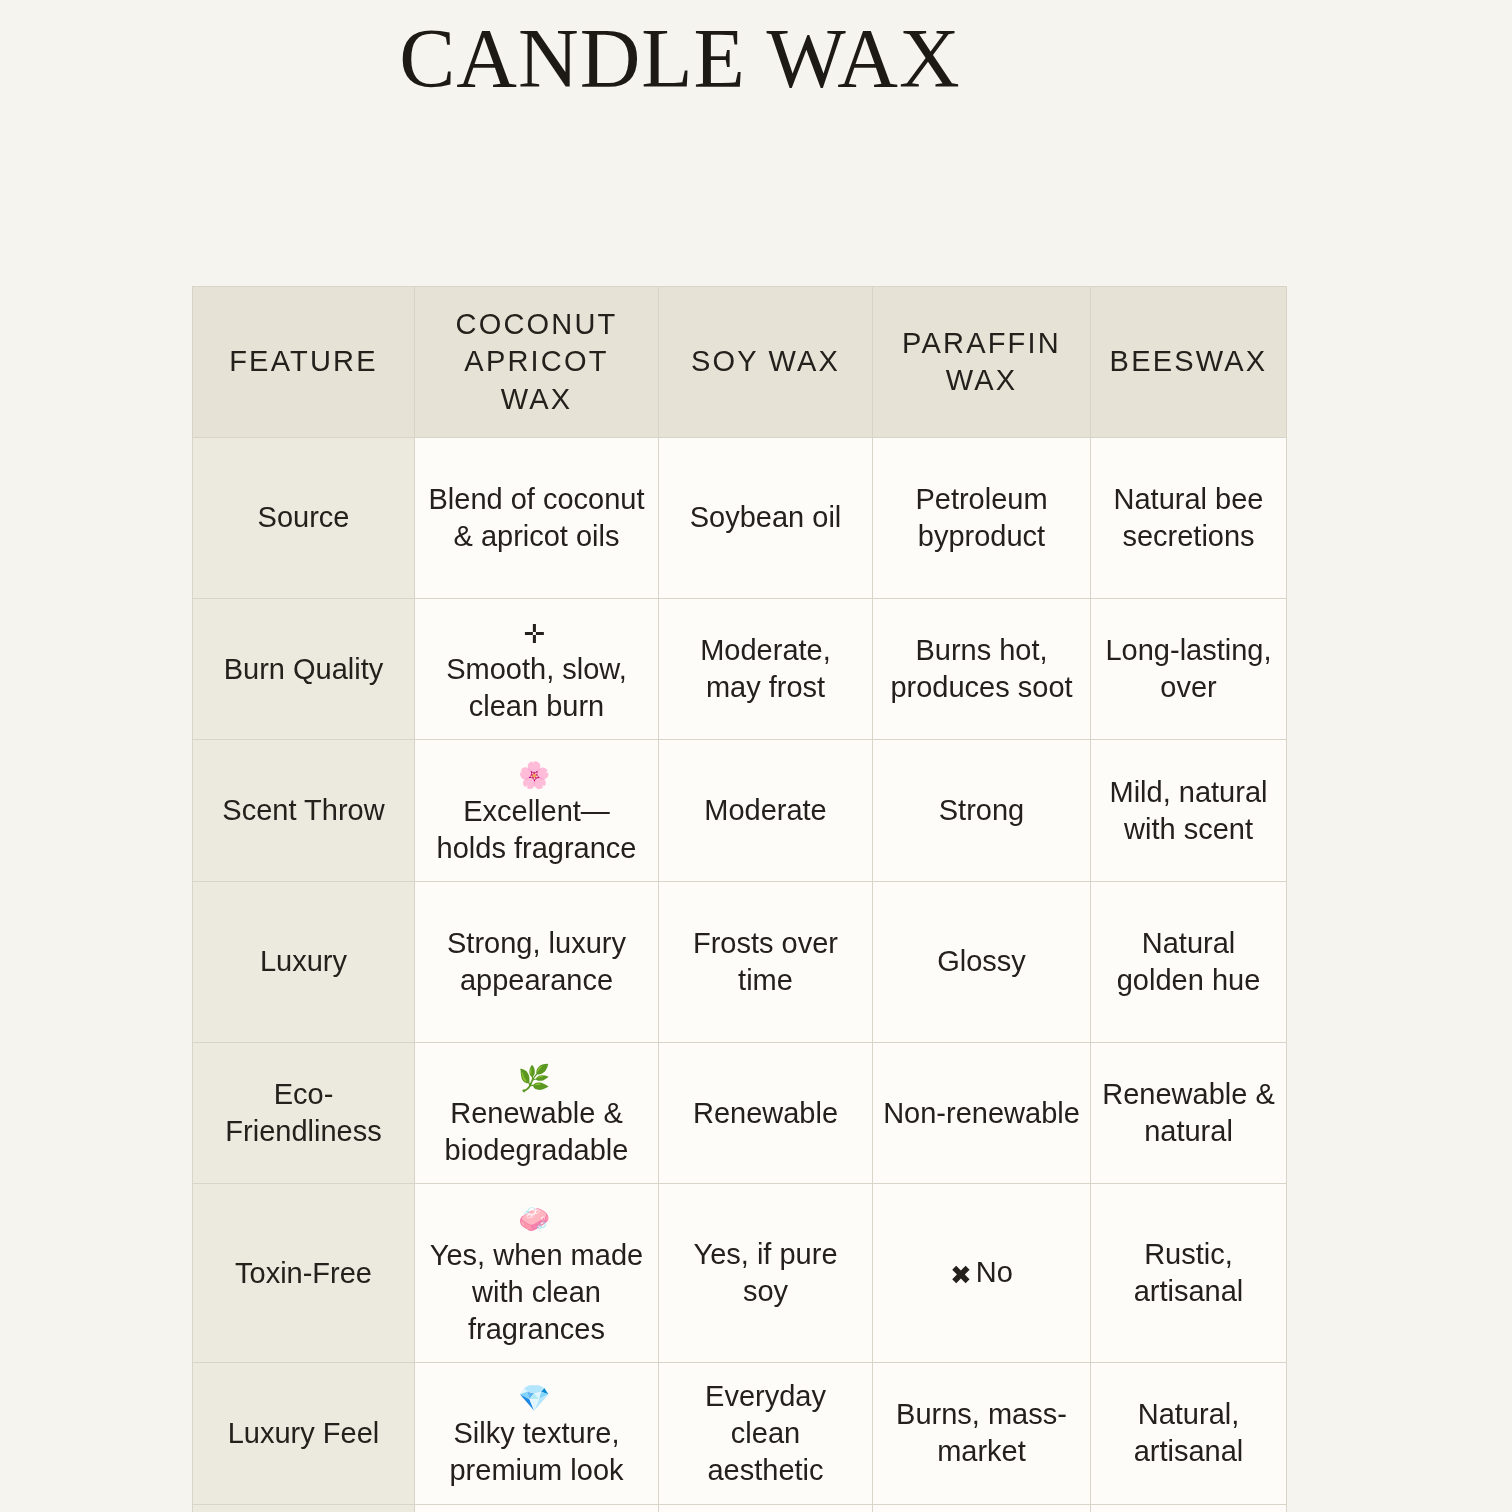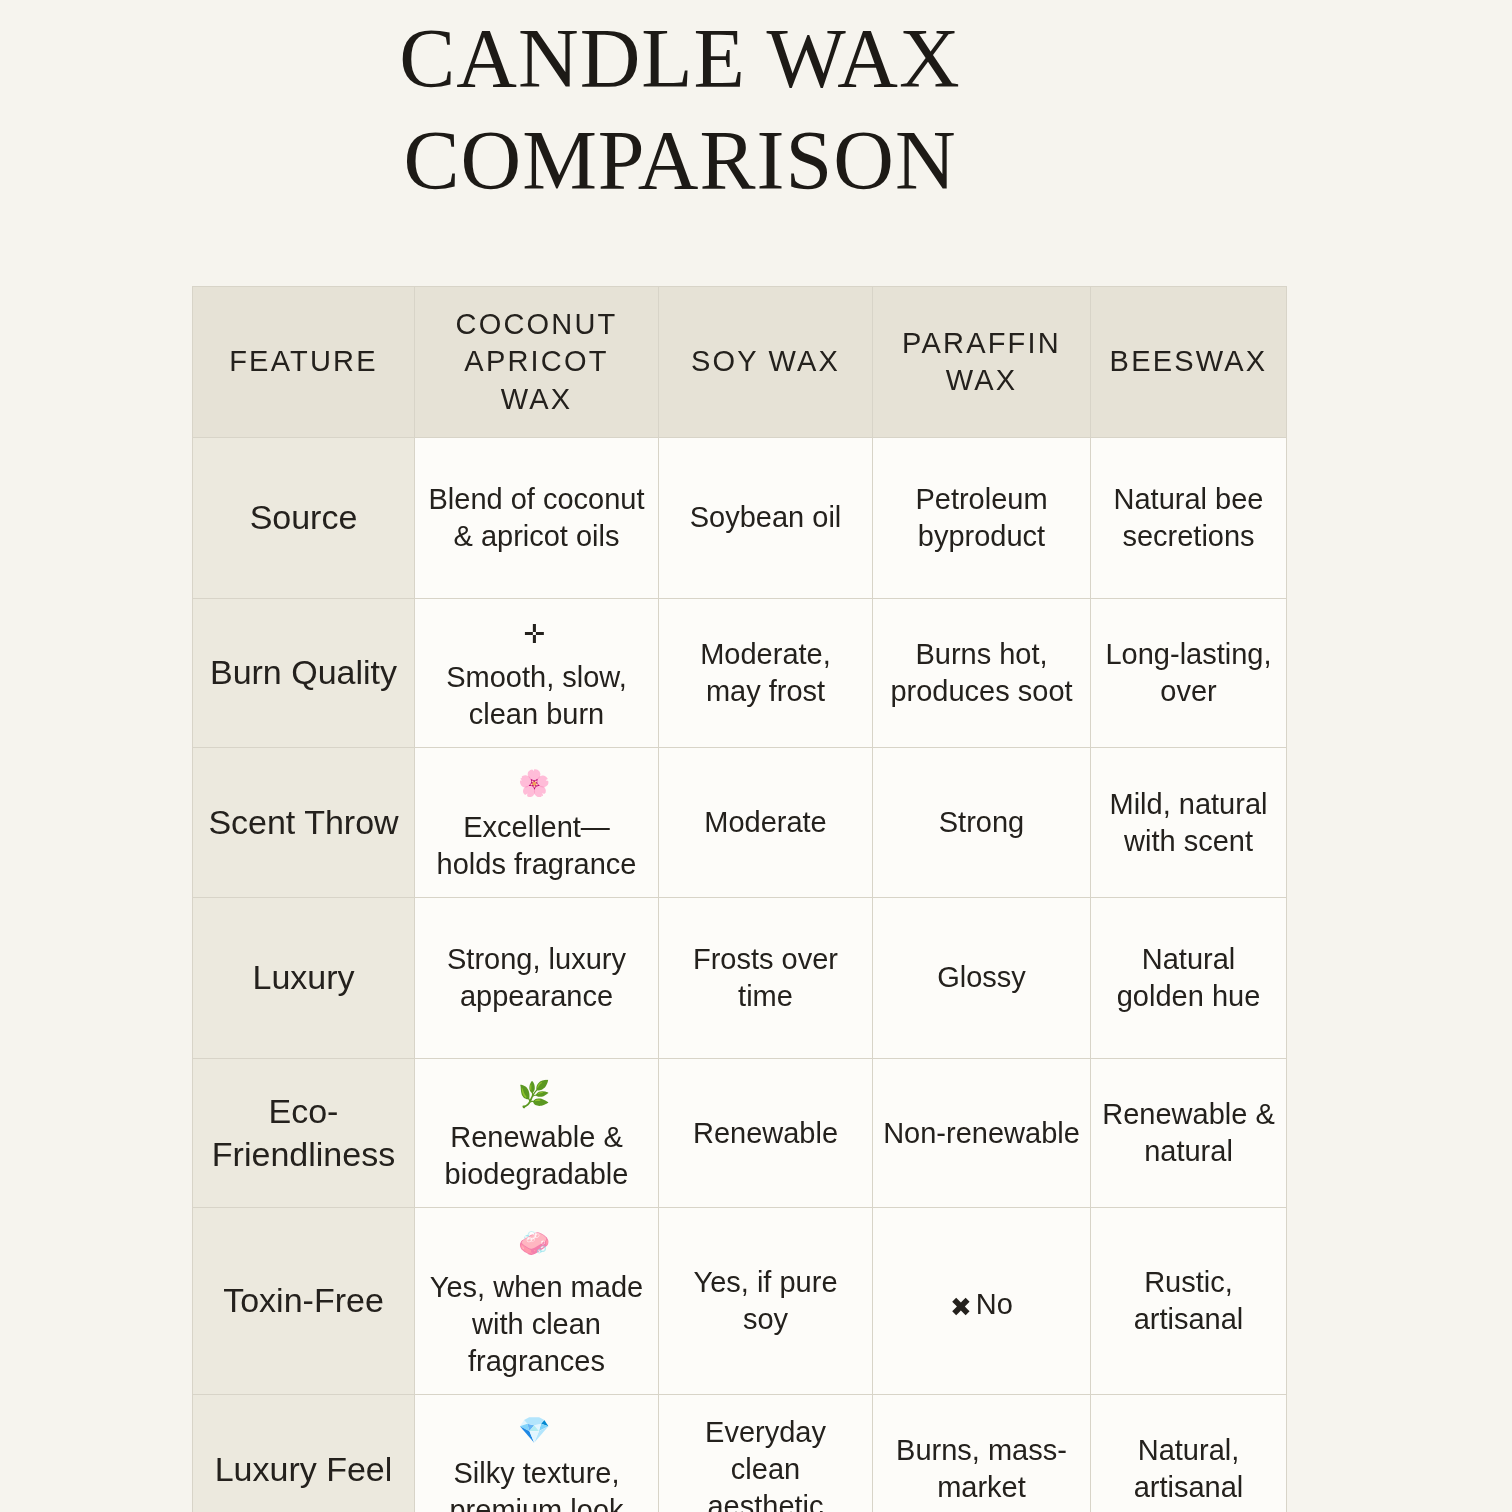--- a/index.html
+++ b/index.html
@@ -66,48 +66,47 @@
     background: #e6e2d6;
     font-size: 25px;
     letter-spacing: 2.2px;
     font-weight: 400;
     text-transform: uppercase;
     height: 122px;
     color: #1f1c18;
   }
   tbody td.feature {
     background: #ece9de;
-    font-size: 34px;
+    font-size: 29px;
   }
   tbody td {
     background: #fdfcf9;
     height: 98px;
   }
   tbody tr:nth-child(4) td,
   tbody tr:nth-child(1) td { height: 132px; }
   .emoji {
     font-size: 26px;
     margin-right: 4px;
     vertical-align: -2px;
   }
   .hand {
     font-family: "DejaVu Sans", sans-serif;
     font-size: 27px;
     letter-spacing: 0.2px;
   }
-  .cell-inner { display: inline-block; margin-top: 8px; }
+  .cell-inner { display: inline-block; }
 </style>
 </head>
 <body>
 
 <div class="page">
 
   <h1 class="title">
     <span class="line">CANDLE WAX</span>
-    <span class="line">COMPARISON</span>
   </h1>
 
   <div class="table-wrap">
     <table class="cmp">
       <colgroup>
         <col class="c-feature">
         <col class="c-coconut">
         <col class="c-soy">
         <col class="c-paraffin">
         <col class="c-beeswax">

